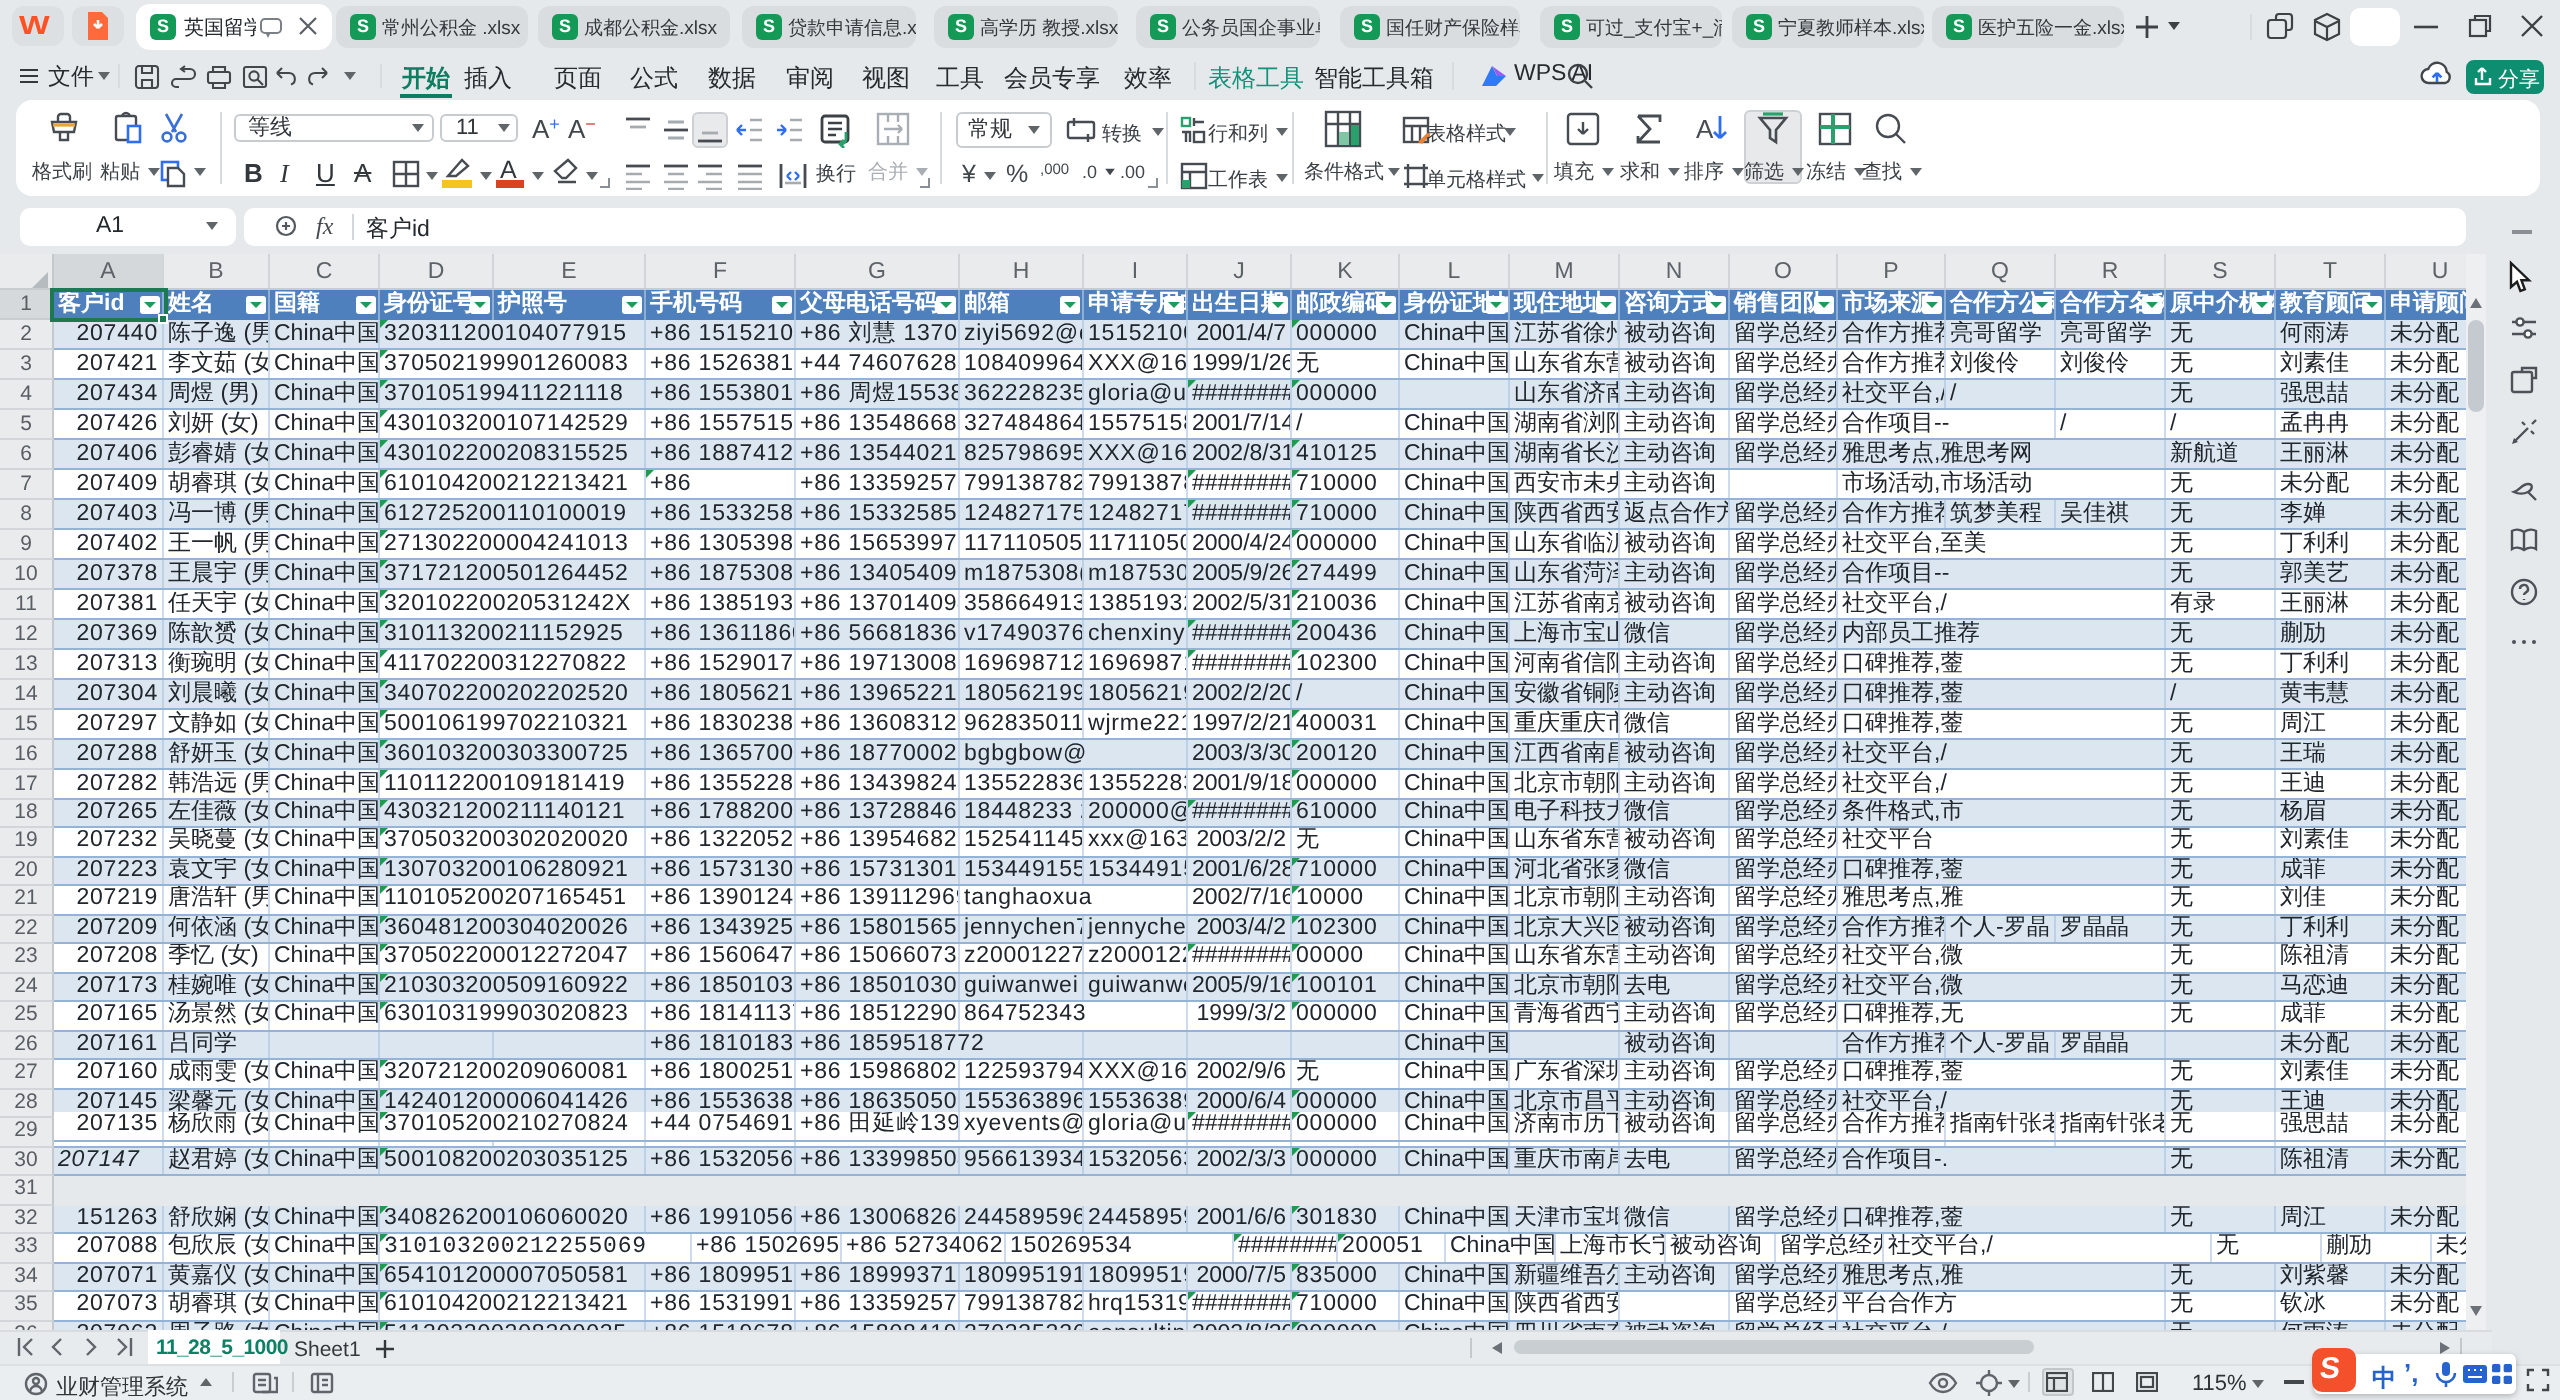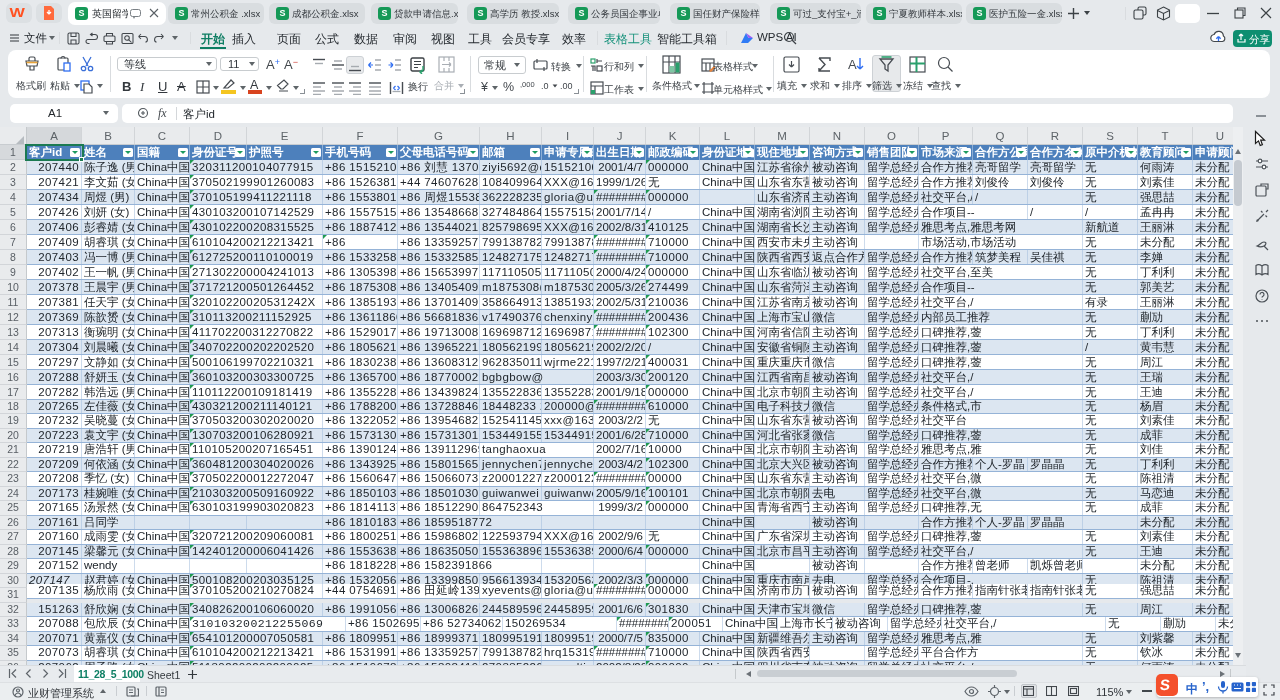--- a/index.html
+++ b/index.html
@@ -609,21 +609,21 @@
 <div class="gut" style="top:264.5px;height:15.0px;line-height:14.0px;border-bottom:1px solid #d2d5d9">9</div>
 <div class="row" style="left:27px;top:279.5px;width:1206px;height:15.0px;background:#dce6f1;border-bottom:1px solid #95b3d7">
     <div class="c ls" style="width:55px;line-height:14.0px;text-align:right;">207378</div>
     <div class="c" style="width:53px;line-height:14.0px;">王晨宇 (男)</div>
     <div class="c" style="width:55px;line-height:14.0px;">China中国</div>
     <div class="c ls" style="width:133px;line-height:14.0px;"><span class="tri"></span>371721200501264452</div>
     <div class="c ls" style="width:75px;line-height:14.0px;">+86 187530803</div>
     <div class="c ls" style="width:82px;line-height:14.0px;">+86 13405409883</div>
     <div class="c ls" style="width:62px;line-height:14.0px;">m1875308(m</div>
     <div class="c ls" style="width:52px;line-height:14.0px;">m1875308(</div>
-    <div class="c" style="width:52px;line-height:14.0px;text-align:right;">2005/3/26</div>
+    <div class="c" style="width:52px;line-height:14.0px;text-align:right;">2005/9/26</div>
     <div class="c ls" style="width:54px;line-height:14.0px;"><span class="tri"></span>274499</div>
     <div class="c" style="width:55px;line-height:14.0px;">China中国</div>
     <div class="c" style="width:55px;line-height:14.0px;">山东省菏泽</div>
     <div class="c" style="width:55px;line-height:14.0px;">主动咨询</div>
     <div class="c" style="width:54px;line-height:14.0px;">留学总经办</div>
     <div class="c" style="width:164px;line-height:14.0px;">合作项目--</div>
     <div class="c" style="width:55px;line-height:14.0px;">无</div>
     <div class="c" style="width:55px;line-height:14.0px;">郭美艺</div>
     <div class="c" style="width:55px;line-height:14.0px;">未分配</div>
   </div>
@@ -1044,21 +1044,21 @@
     <div class="c" style="width:55px;line-height:13.5px;">China中国</div>
     <div class="c" style="width:55px;line-height:13.5px;">重庆市南岸</div>
     <div class="c" style="width:55px;line-height:13.5px;">去电</div>
     <div class="c" style="width:54px;line-height:13.5px;">留学总经办</div>
     <div class="c" style="width:164px;line-height:13.5px;">合作项目-.</div>
     <div class="c" style="width:55px;line-height:13.5px;">无</div>
     <div class="c" style="width:55px;line-height:13.5px;">陈祖清</div>
     <div class="c" style="width:55px;line-height:13.5px;">未分配</div>
   </div>
 <div class="gut" style="top:573.5px;height:14.5px;line-height:13.5px;border-bottom:1px solid #d2d5d9">30</div>
-<div class="row" style="left:27px;top:584px;width:1206px;height:14.5px;background:#ffffff;border-bottom:1px solid #95b3d7">
+<div class="row" style="left:27px;top:556px;width:1206px;height:14.5px;background:#ffffff;border-bottom:1px solid #95b3d7">
     <div class="c ls" style="width:55px;line-height:13.5px;text-align:right;">207135</div>
     <div class="c" style="width:53px;line-height:13.5px;">杨欣雨 (女)</div>
     <div class="c" style="width:55px;line-height:13.5px;">China中国</div>
     <div class="c ls" style="width:133px;line-height:13.5px;"><span class="tri"></span>370105200210270824</div>
     <div class="c ls" style="width:75px;line-height:13.5px;">+44 075469183</div>
     <div class="c ls" style="width:82px;line-height:13.5px;">+86 田延岭13954</div>
     <div class="c ls" style="width:62px;line-height:13.5px;">xyevents@ g</div>
     <div class="c ls" style="width:52px;line-height:13.5px;">gloria@uk##</div>
     <div class="c" style="width:52px;line-height:13.5px;"><span class="tri"></span>########</div>
     <div class="c ls" style="width:54px;line-height:13.5px;"><span class="tri"></span>000000</div>

